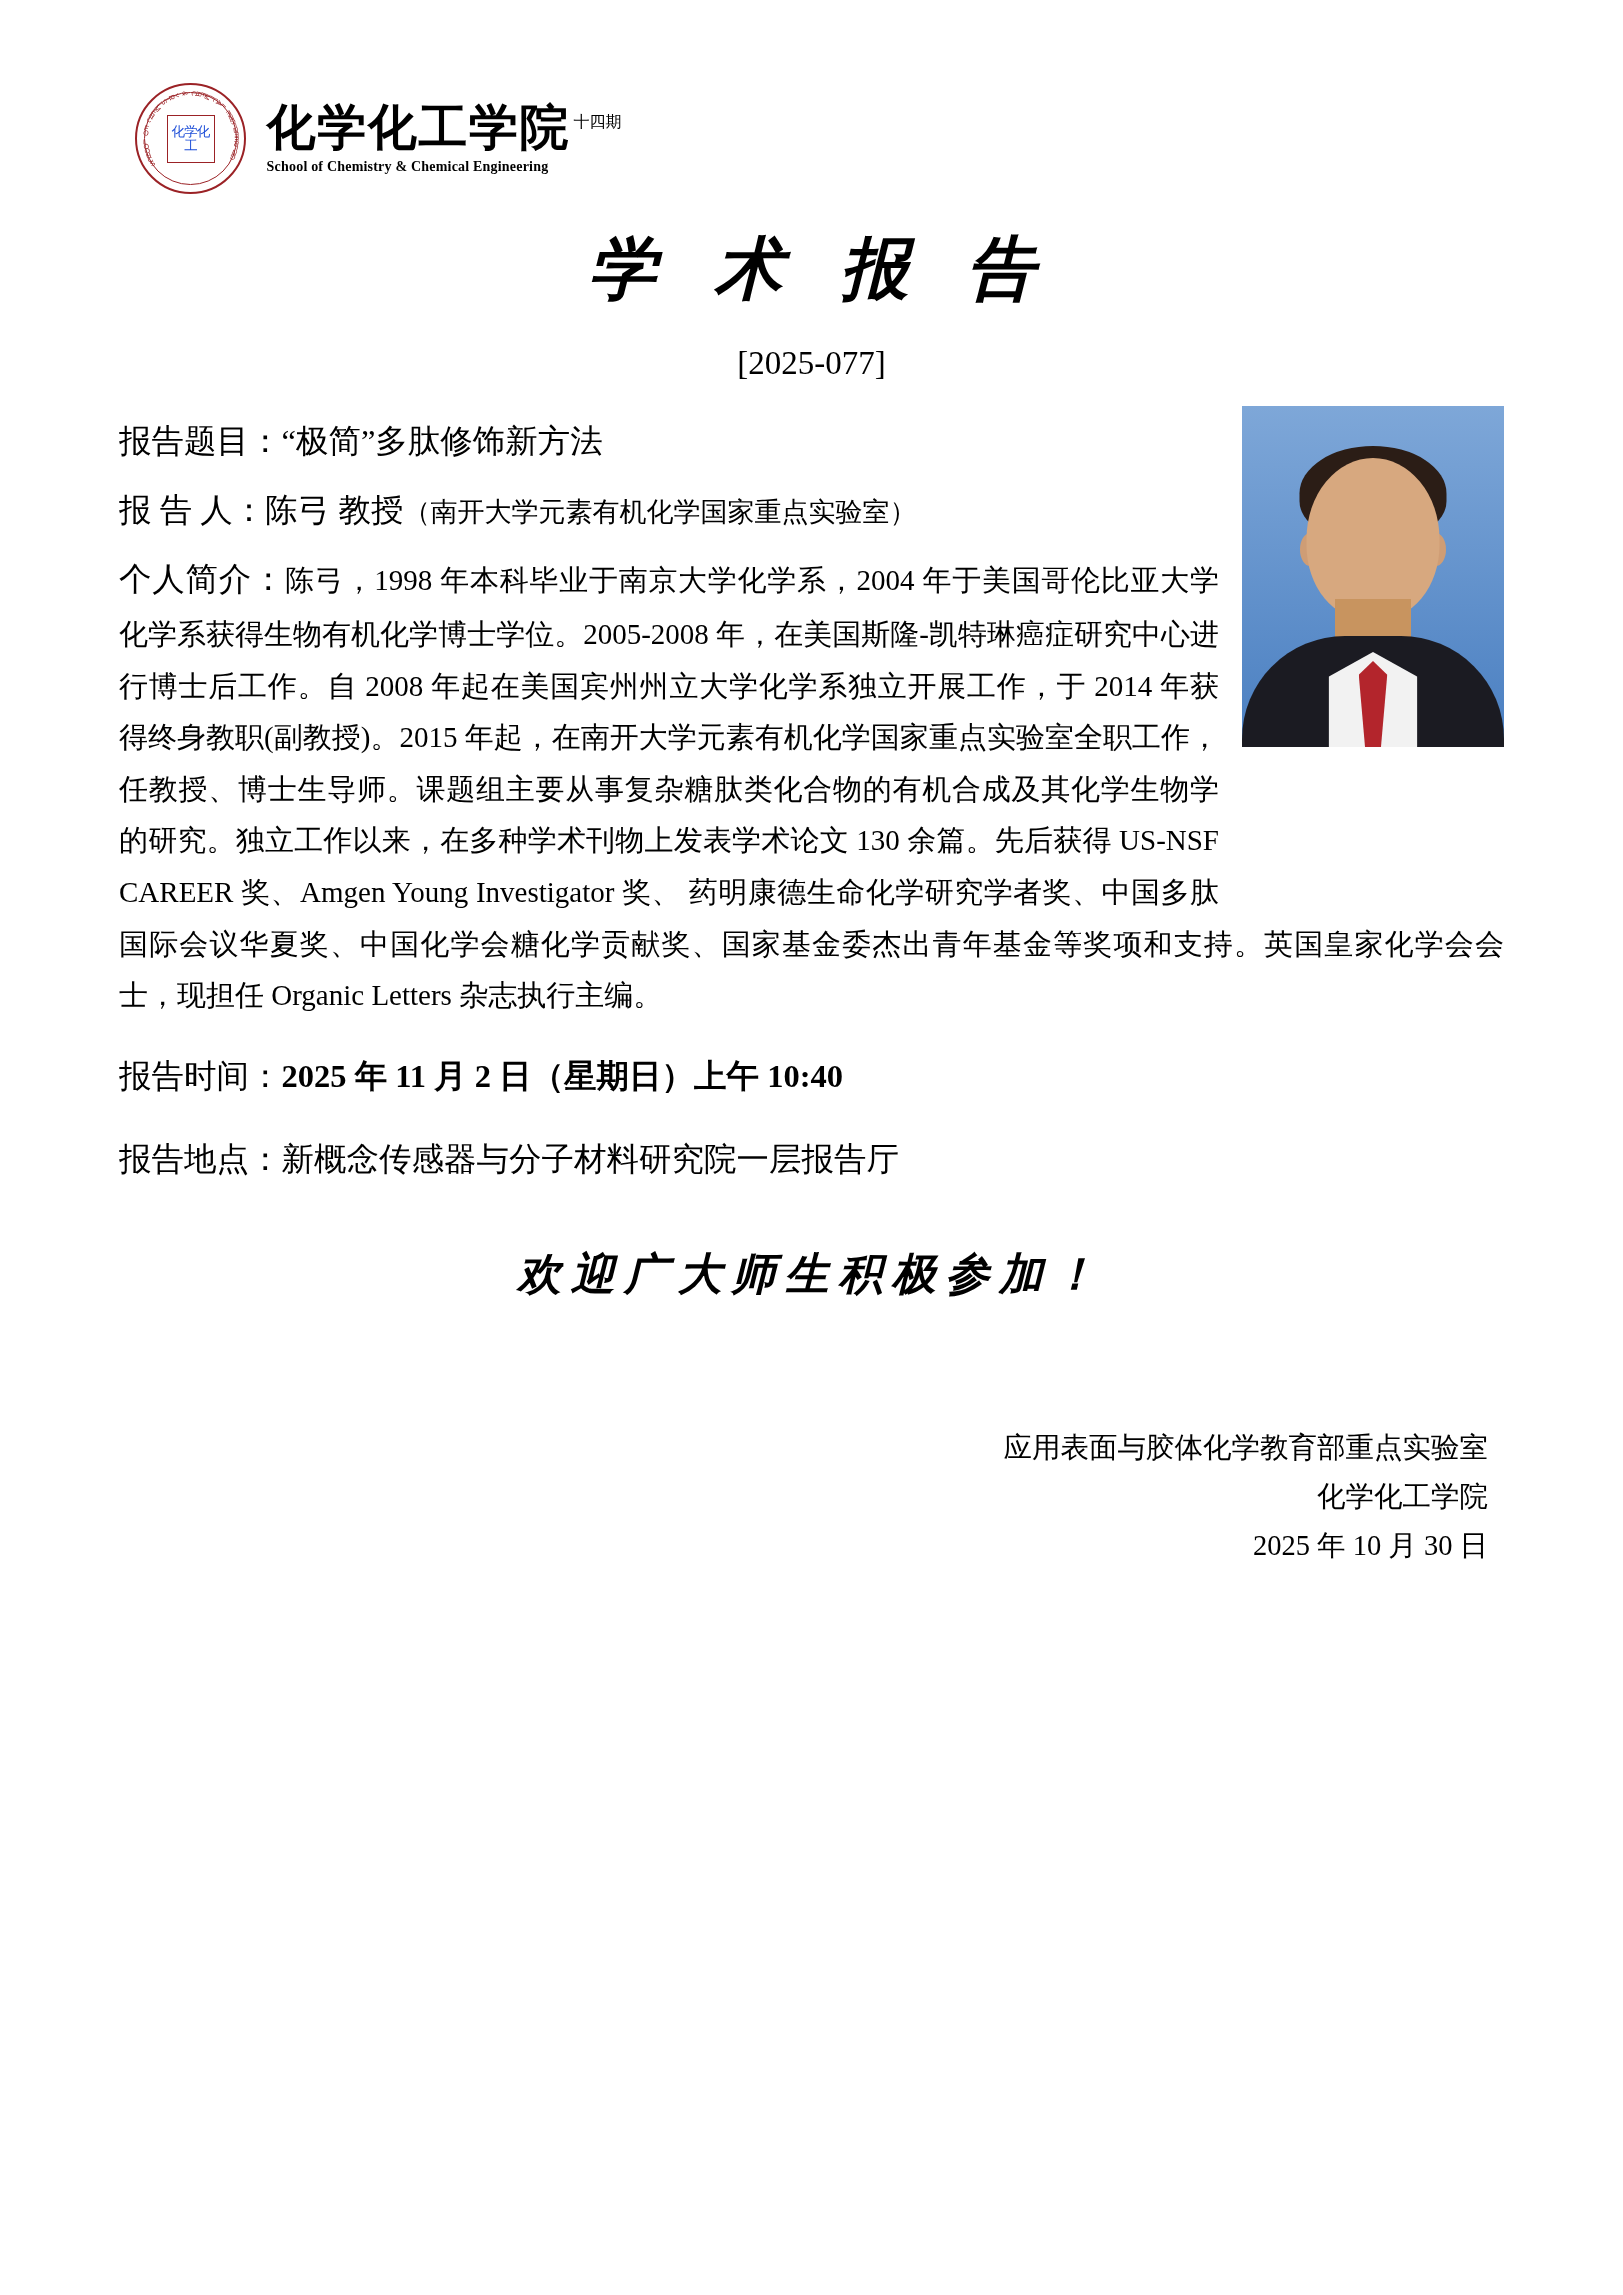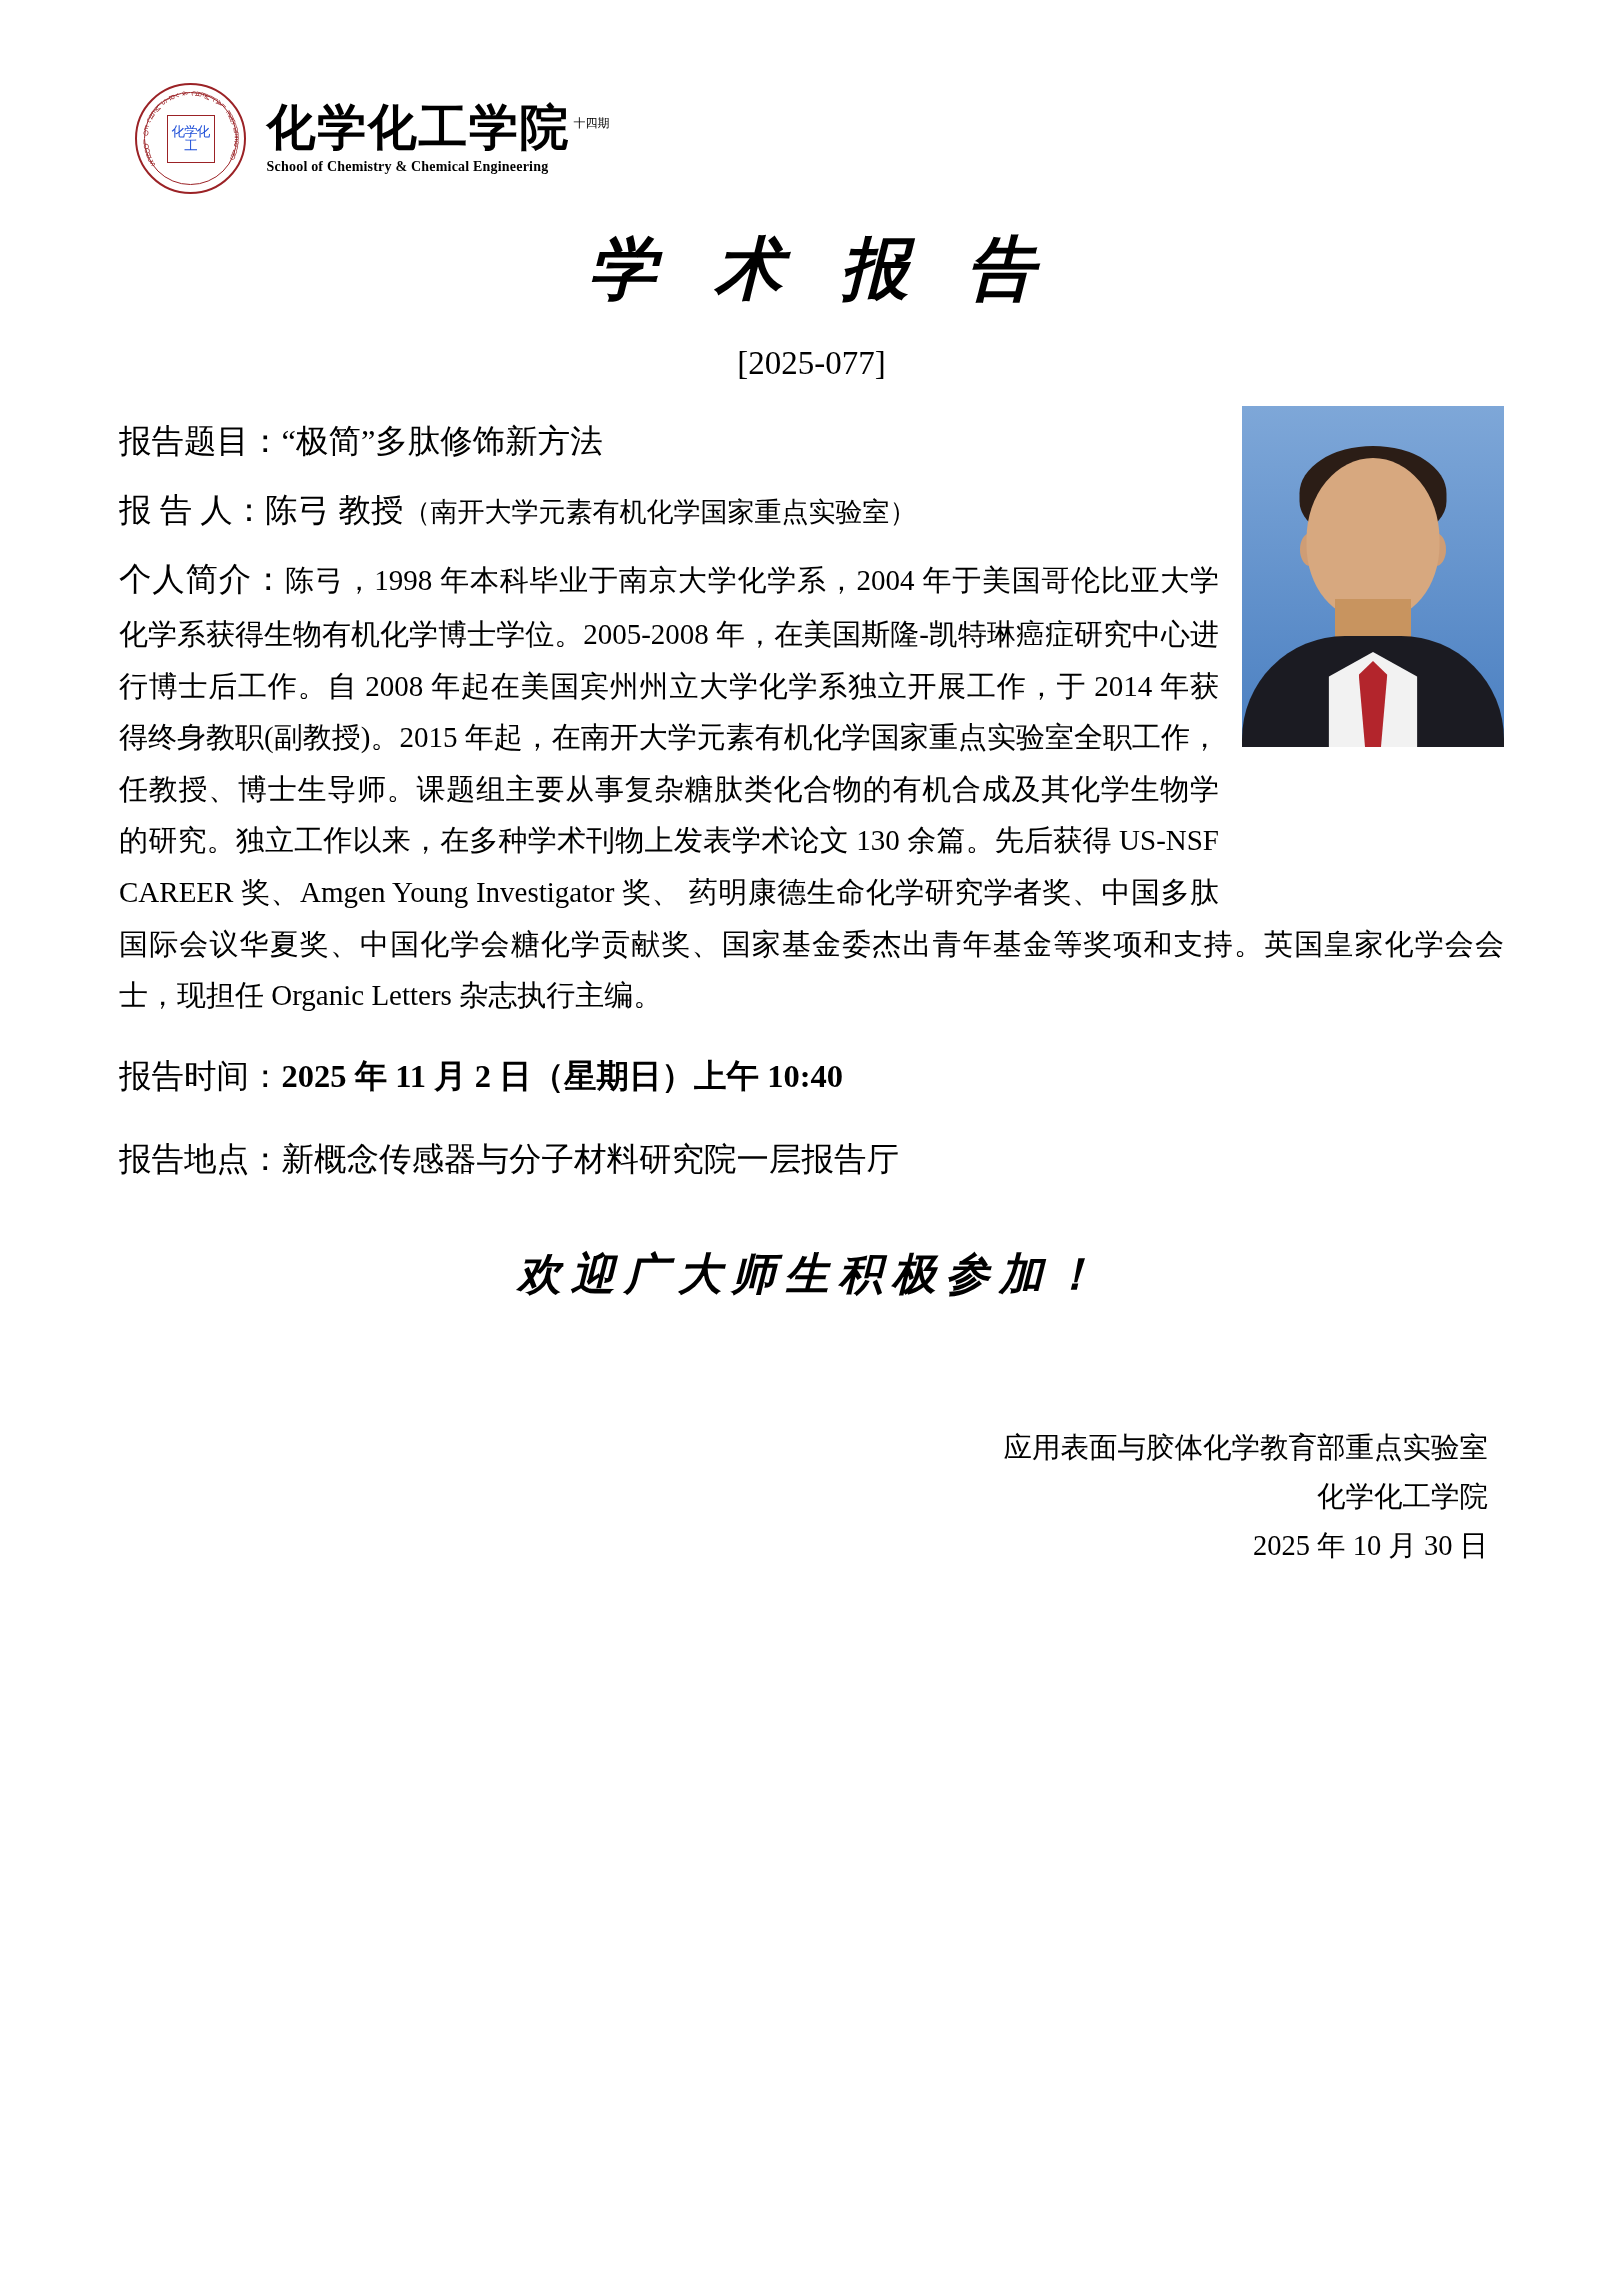--- a/index.html
+++ b/index.html
@@ -83,21 +83,21 @@
   }
   .logo-cn {
     font-size: 49px;
     font-weight: bold;
     letter-spacing: 1.6px;
     font-family: "Liberation Serif", "DejaVu Serif", serif;
     line-height: 1.05;
     white-space: nowrap;
   }
   .logo-cn .sub-mark {
-    font-size: 12px;
+    font-size: 16px;
     font-weight: normal;
     vertical-align: super;
     letter-spacing: 0;
     margin-left: 3.2px;
   }
   .logo-en {
     font-size: 14px;
     font-weight: bold;
     font-family: "Liberation Serif", "DejaVu Serif", serif;
     letter-spacing: 0.2px;

